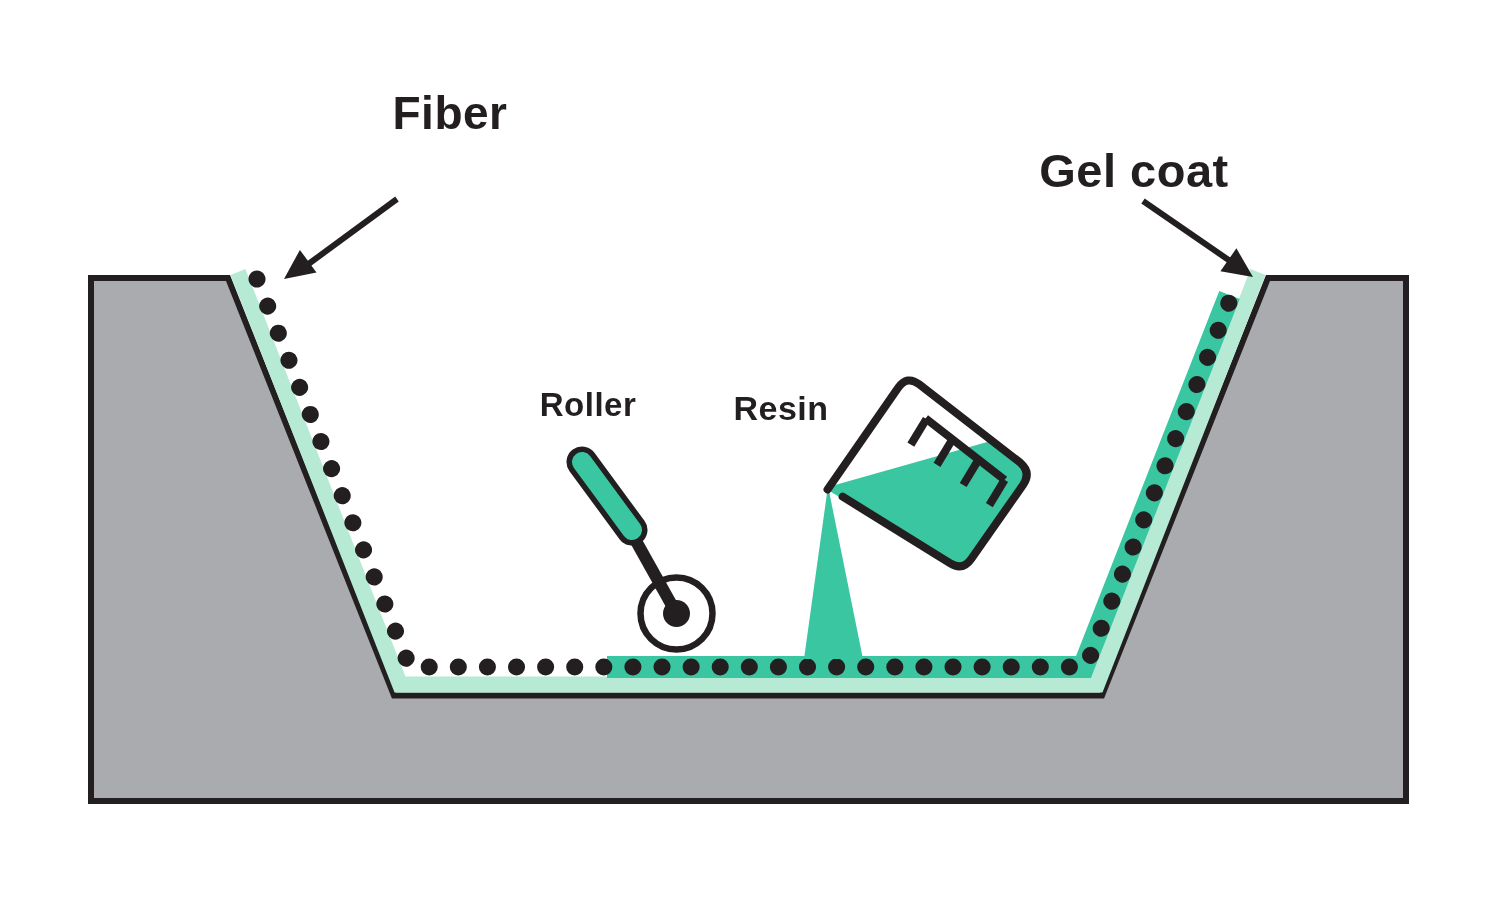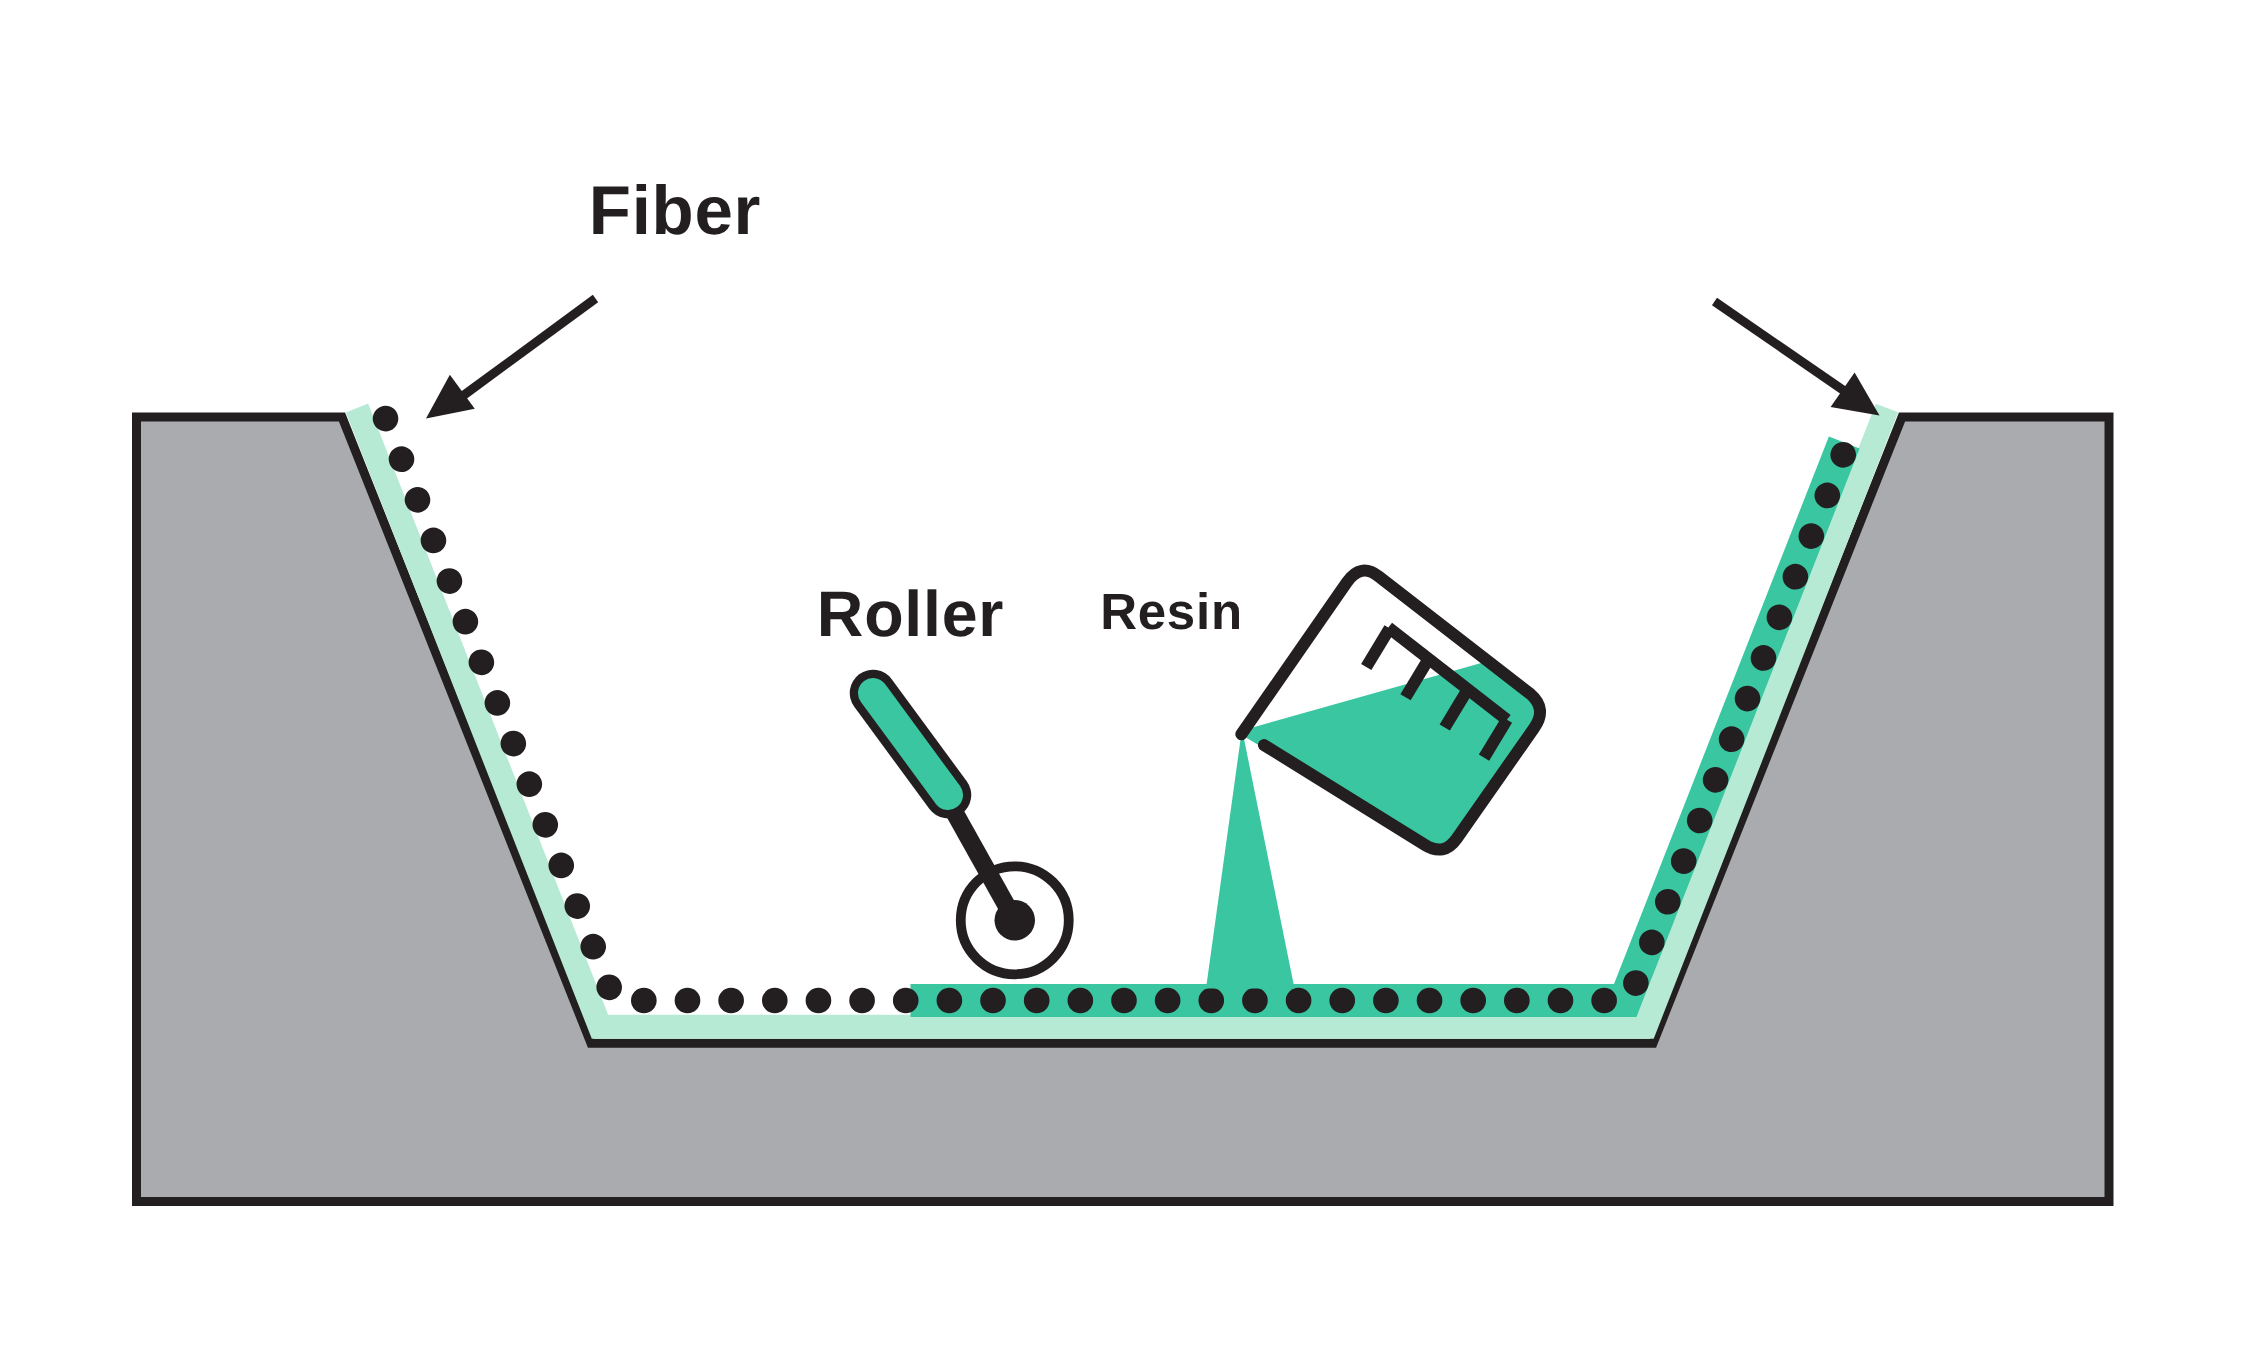--- a/index.html
+++ b/index.html
@@ -24,23 +24,23 @@
     transform:translateX(-50%);
     color:var(--c-ink);
     font-weight:600;
     font-size:46px;
     line-height:1.13;
     text-align:center;
     white-space:nowrap;
     letter-spacing:0.5px;
   }
   .label span{display:block;}
-  .label-fiber{left:450px;top:88px;margin-top:27px;}
+  .label-fiber{left:450px;top:88px;}
   .label-gel{left:1134px;top:144px;font-size:47px;}
-  .label-roller{left:607px;top:386px;font-size:43px;}
+  .label-roller{left:588px;top:386px;font-size:33px;}
   .label-resin{left:781px;top:389px;font-size:34px;}
 
   
   .mold{fill:var(--c-mold_gray);stroke:var(--c-ink);stroke-width:6;stroke-linejoin:miter;}
   .mint-layer{fill:none;stroke:var(--c-gel_coat);stroke-width:16;stroke-linejoin:miter;}
   .teal-layer{fill:none;stroke:var(--c-resin);stroke-width:22;stroke-linejoin:miter;}
   .fiber-dots{fill:none;stroke:var(--c-ink);stroke-width:17;stroke-linecap:round;stroke-dasharray:0.1 29;}
   .teal-fill{fill:var(--c-resin);}
   .ink-fill{fill:var(--c-ink);}
   .ink-line{stroke:var(--c-ink);fill:none;}
@@ -94,16 +94,17 @@
     </g>
     <g>
       <path class="arrow-line" d="M 1143,201 L 1233,263"></path>
       <polygon class="ink-fill" points="1253,277 1220.4,271.3 1236.4,248.3"></polygon>
     </g>
   </svg>
 
   <div class="label label-fiber">
     <span>Fiber</span>
   </div>
+  <div class="label label-gel">Gel coat</div>
   <div class="label label-roller">Roller</div>
   <div class="label label-resin">Resin</div>
 
 </div>
 
 </body></html>

